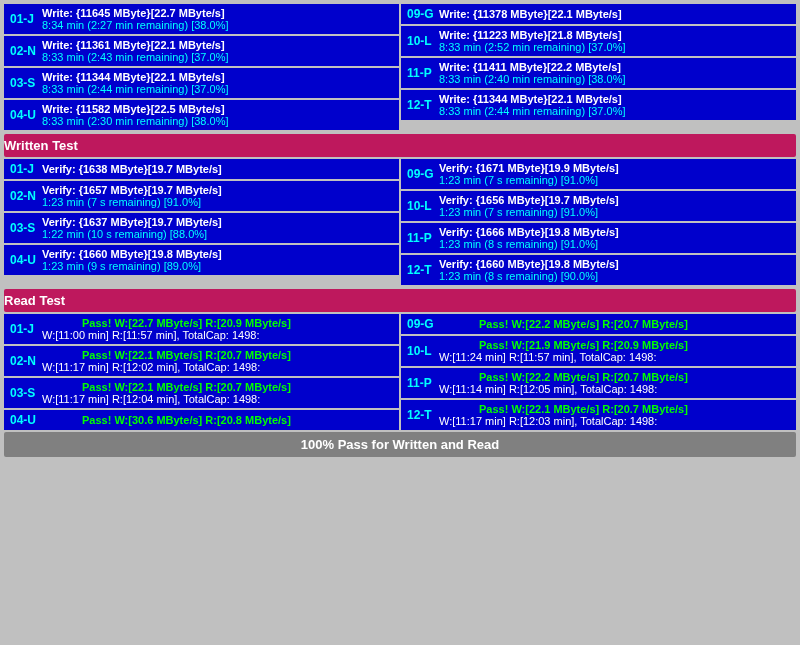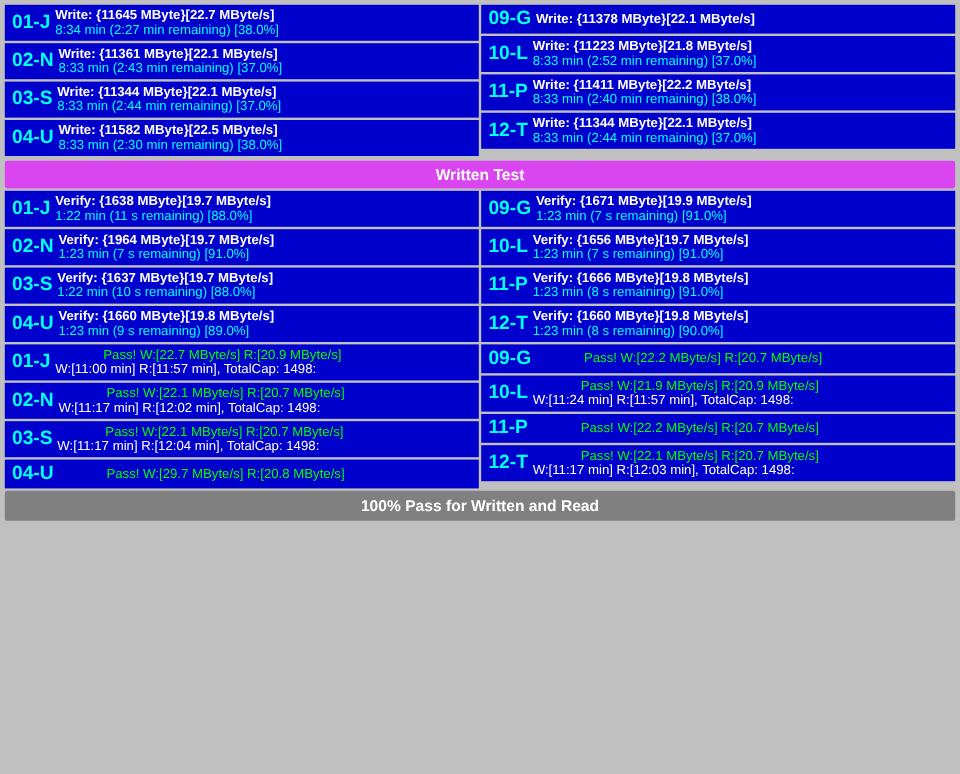--- a/index.html
+++ b/index.html
@@ -31,53 +31,53 @@
     }
     .cell-row {
       display: flex;
       align-items: center;
       gap: 4px;
     }
     .cell-id {
       color: #00ffff;
       font-weight: bold;
       min-width: 28px;
-      font-size: 16px;
+      font-size: 12px;
     }
     .cell-content {
       flex: 1;
     }
     .cell-line1 {
       color: white;
       font-size: 11px;
       font-weight: bold;
     }
     .cell-line2 {
       color: #00ffff;
       font-size: 11px;
       font-weight: normal;
     }
     .section-label {
-      text-align: center;
-      background: #d946ef;
+      text-align: left;
+      background: #be185d;
       color: white;
       font-size: 13px;
       font-weight: bold;
       padding: 4px 0;
       margin: 4px 0 2px 0;
       border-radius: 2px;
     }
     .pass-cell {
       background: #0000cc;
       color: white;
       padding: 3px 6px;
     }
     .pass-cell .cell-line1 {
       color: #00ff00;
-      font-weight: normal;
+      font-weight: bold;
       padding-left: 40px;
     }
     .pass-cell .cell-line2 {
       color: white;
     }
     .final-label {
       text-align: center;
       background: #808080;
       color: white;
       font-size: 13px;
@@ -172,29 +172,28 @@
 
   <div class="section-label">Written Test</div>
 
   <div class="section" id="verify-section">
       <div style="display: flex; flex-direction: column; gap: 2px;">
         <div class="cell">
           <div class="cell-row">
             <span class="cell-id">01-J</span>
             <div class="cell-content">
               <div class="cell-line1">Verify: {1638 MByte}[19.7 MByte/s]</div>
-              <div class="cell-line2">1:22 min (11 s remaining)  [88.0%]</div>
             </div>
           </div>
         </div>
         <div class="cell">
           <div class="cell-row">
             <span class="cell-id">02-N</span>
             <div class="cell-content">
-              <div class="cell-line1">Verify: {1964 MByte}[19.7 MByte/s]</div>
+              <div class="cell-line1">Verify: {1657 MByte}[19.7 MByte/s]</div>
               <div class="cell-line2">1:23 min (7 s remaining)  [91.0%]</div>
             </div>
           </div>
         </div>
         <div class="cell">
           <div class="cell-row">
             <span class="cell-id">03-S</span>
             <div class="cell-content">
               <div class="cell-line1">Verify: {1637 MByte}[19.7 MByte/s]</div>
               <div class="cell-line2">1:22 min (10 s remaining)  [88.0%]</div>
@@ -244,20 +243,21 @@
             <span class="cell-id">12-T</span>
             <div class="cell-content">
               <div class="cell-line1">Verify: {1660 MByte}[19.8 MByte/s]</div>
               <div class="cell-line2">1:23 min (8 s remaining)  [90.0%]</div>
             </div>
           </div>
         </div>
       </div>
     </div>
 
+  <div class="section-label">Read Test</div>
 
   <div class="section" id="read-section">
       <div style="display: flex; flex-direction: column; gap: 2px;">
         <div class="pass-cell">
           <div class="cell-row">
             <span class="cell-id">01-J</span>
             <div class="cell-content">
               <div class="cell-line1">Pass! W:[22.7 MByte/s] R:[20.9 MByte/s]</div>
               <div class="cell-line2">W:[11:00 min] R:[11:57 min], TotalCap: 1498:</div>
             </div>
@@ -278,21 +278,21 @@
             <div class="cell-content">
               <div class="cell-line1">Pass! W:[22.1 MByte/s] R:[20.7 MByte/s]</div>
               <div class="cell-line2">W:[11:17 min] R:[12:04 min], TotalCap: 1498:</div>
             </div>
           </div>
         </div>
         <div class="pass-cell">
           <div class="cell-row">
             <span class="cell-id">04-U</span>
             <div class="cell-content">
-              <div class="cell-line1">Pass! W:[29.7 MByte/s] R:[20.8 MByte/s]</div>
+              <div class="cell-line1">Pass! W:[30.6 MByte/s] R:[20.8 MByte/s]</div>
             </div>
           </div>
         </div>
       </div>
       <div style="display: flex; flex-direction: column; gap: 2px;">
         <div class="pass-cell">
           <div class="cell-row">
             <span class="cell-id">09-G</span>
             <div class="cell-content">
               <div class="cell-line1">Pass! W:[22.2 MByte/s] R:[20.7 MByte/s]</div>
@@ -306,20 +306,21 @@
               <div class="cell-line1">Pass! W:[21.9 MByte/s] R:[20.9 MByte/s]</div>
               <div class="cell-line2">W:[11:24 min] R:[11:57 min], TotalCap: 1498:</div>
             </div>
           </div>
         </div>
         <div class="pass-cell">
           <div class="cell-row">
             <span class="cell-id">11-P</span>
             <div class="cell-content">
               <div class="cell-line1">Pass! W:[22.2 MByte/s] R:[20.7 MByte/s]</div>
+              <div class="cell-line2">W:[11:14 min] R:[12:05 min], TotalCap: 1498:</div>
             </div>
           </div>
         </div>
         <div class="pass-cell">
           <div class="cell-row">
             <span class="cell-id">12-T</span>
             <div class="cell-content">
               <div class="cell-line1">Pass! W:[22.1 MByte/s] R:[20.7 MByte/s]</div>
               <div class="cell-line2">W:[11:17 min] R:[12:03 min], TotalCap: 1498:</div>
             </div>

